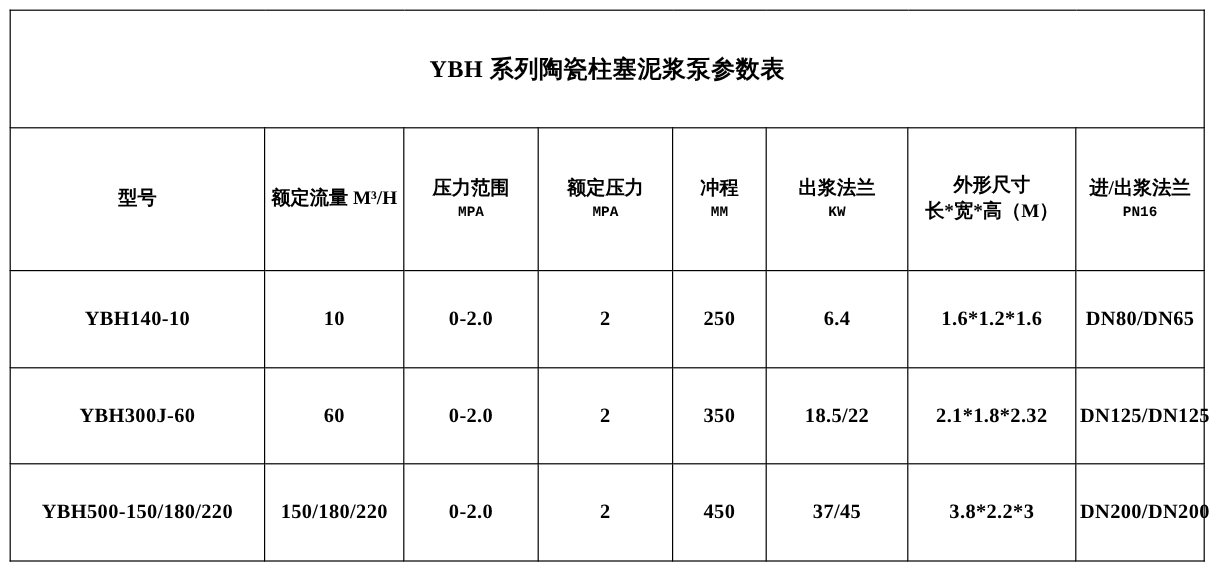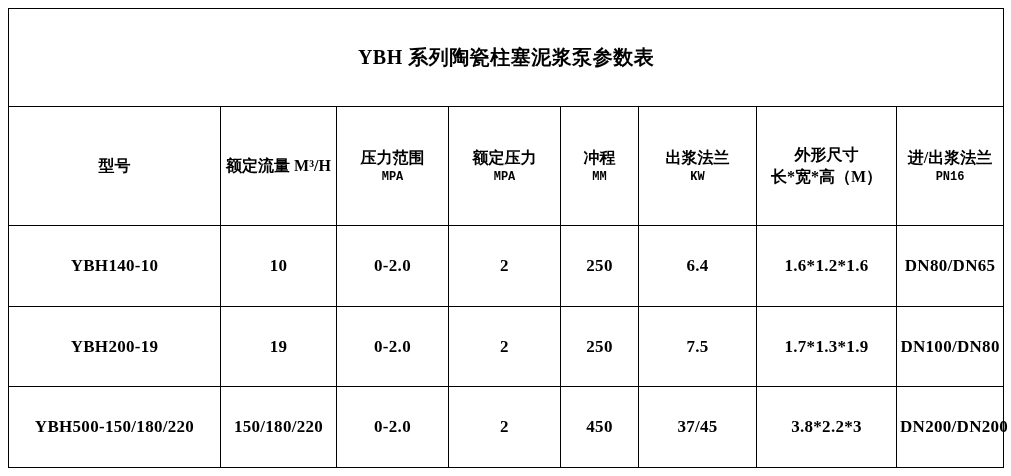--- a/index.html
+++ b/index.html
@@ -129,33 +129,33 @@
         <td class="data-cell">YBH140-10</td>
         <td class="data-cell">10</td>
         <td class="data-cell">0-2.0</td>
         <td class="data-cell">2</td>
         <td class="data-cell">250</td>
         <td class="data-cell">6.4</td>
         <td class="data-cell">1.6*1.2*1.6</td>
         <td class="data-cell">DN80/DN65</td>
       </tr>
 
-      <tr>
-        <td class="data-cell">YBH200-19</td>
-        <td class="data-cell">19</td>
-        <td class="data-cell">0-2.0</td>
-        <td class="data-cell">2</td>
-        <td class="data-cell">250</td>
-        <td class="data-cell">7.5</td>
-        <td class="data-cell">1.7*1.3*1.9</td>
-        <td class="data-cell">DN100/DN80</td>
-      </tr>
 
 
 
+      <tr>
+        <td class="data-cell">YBH300J-60</td>
+        <td class="data-cell">60</td>
+        <td class="data-cell">0-2.0</td>
+        <td class="data-cell">2</td>
+        <td class="data-cell">350</td>
+        <td class="data-cell">18.5/22</td>
+        <td class="data-cell">2.1*1.8*2.32</td>
+        <td class="data-cell">DN125/DN125</td>
+      </tr>
 
 
       <tr>
         <td class="data-cell">YBH500-150/180/220</td>
         <td class="data-cell">150/180/220</td>
         <td class="data-cell">0-2.0</td>
         <td class="data-cell">2</td>
         <td class="data-cell">450</td>
         <td class="data-cell">37/45</td>
         <td class="data-cell">3.8*2.2*3</td>

